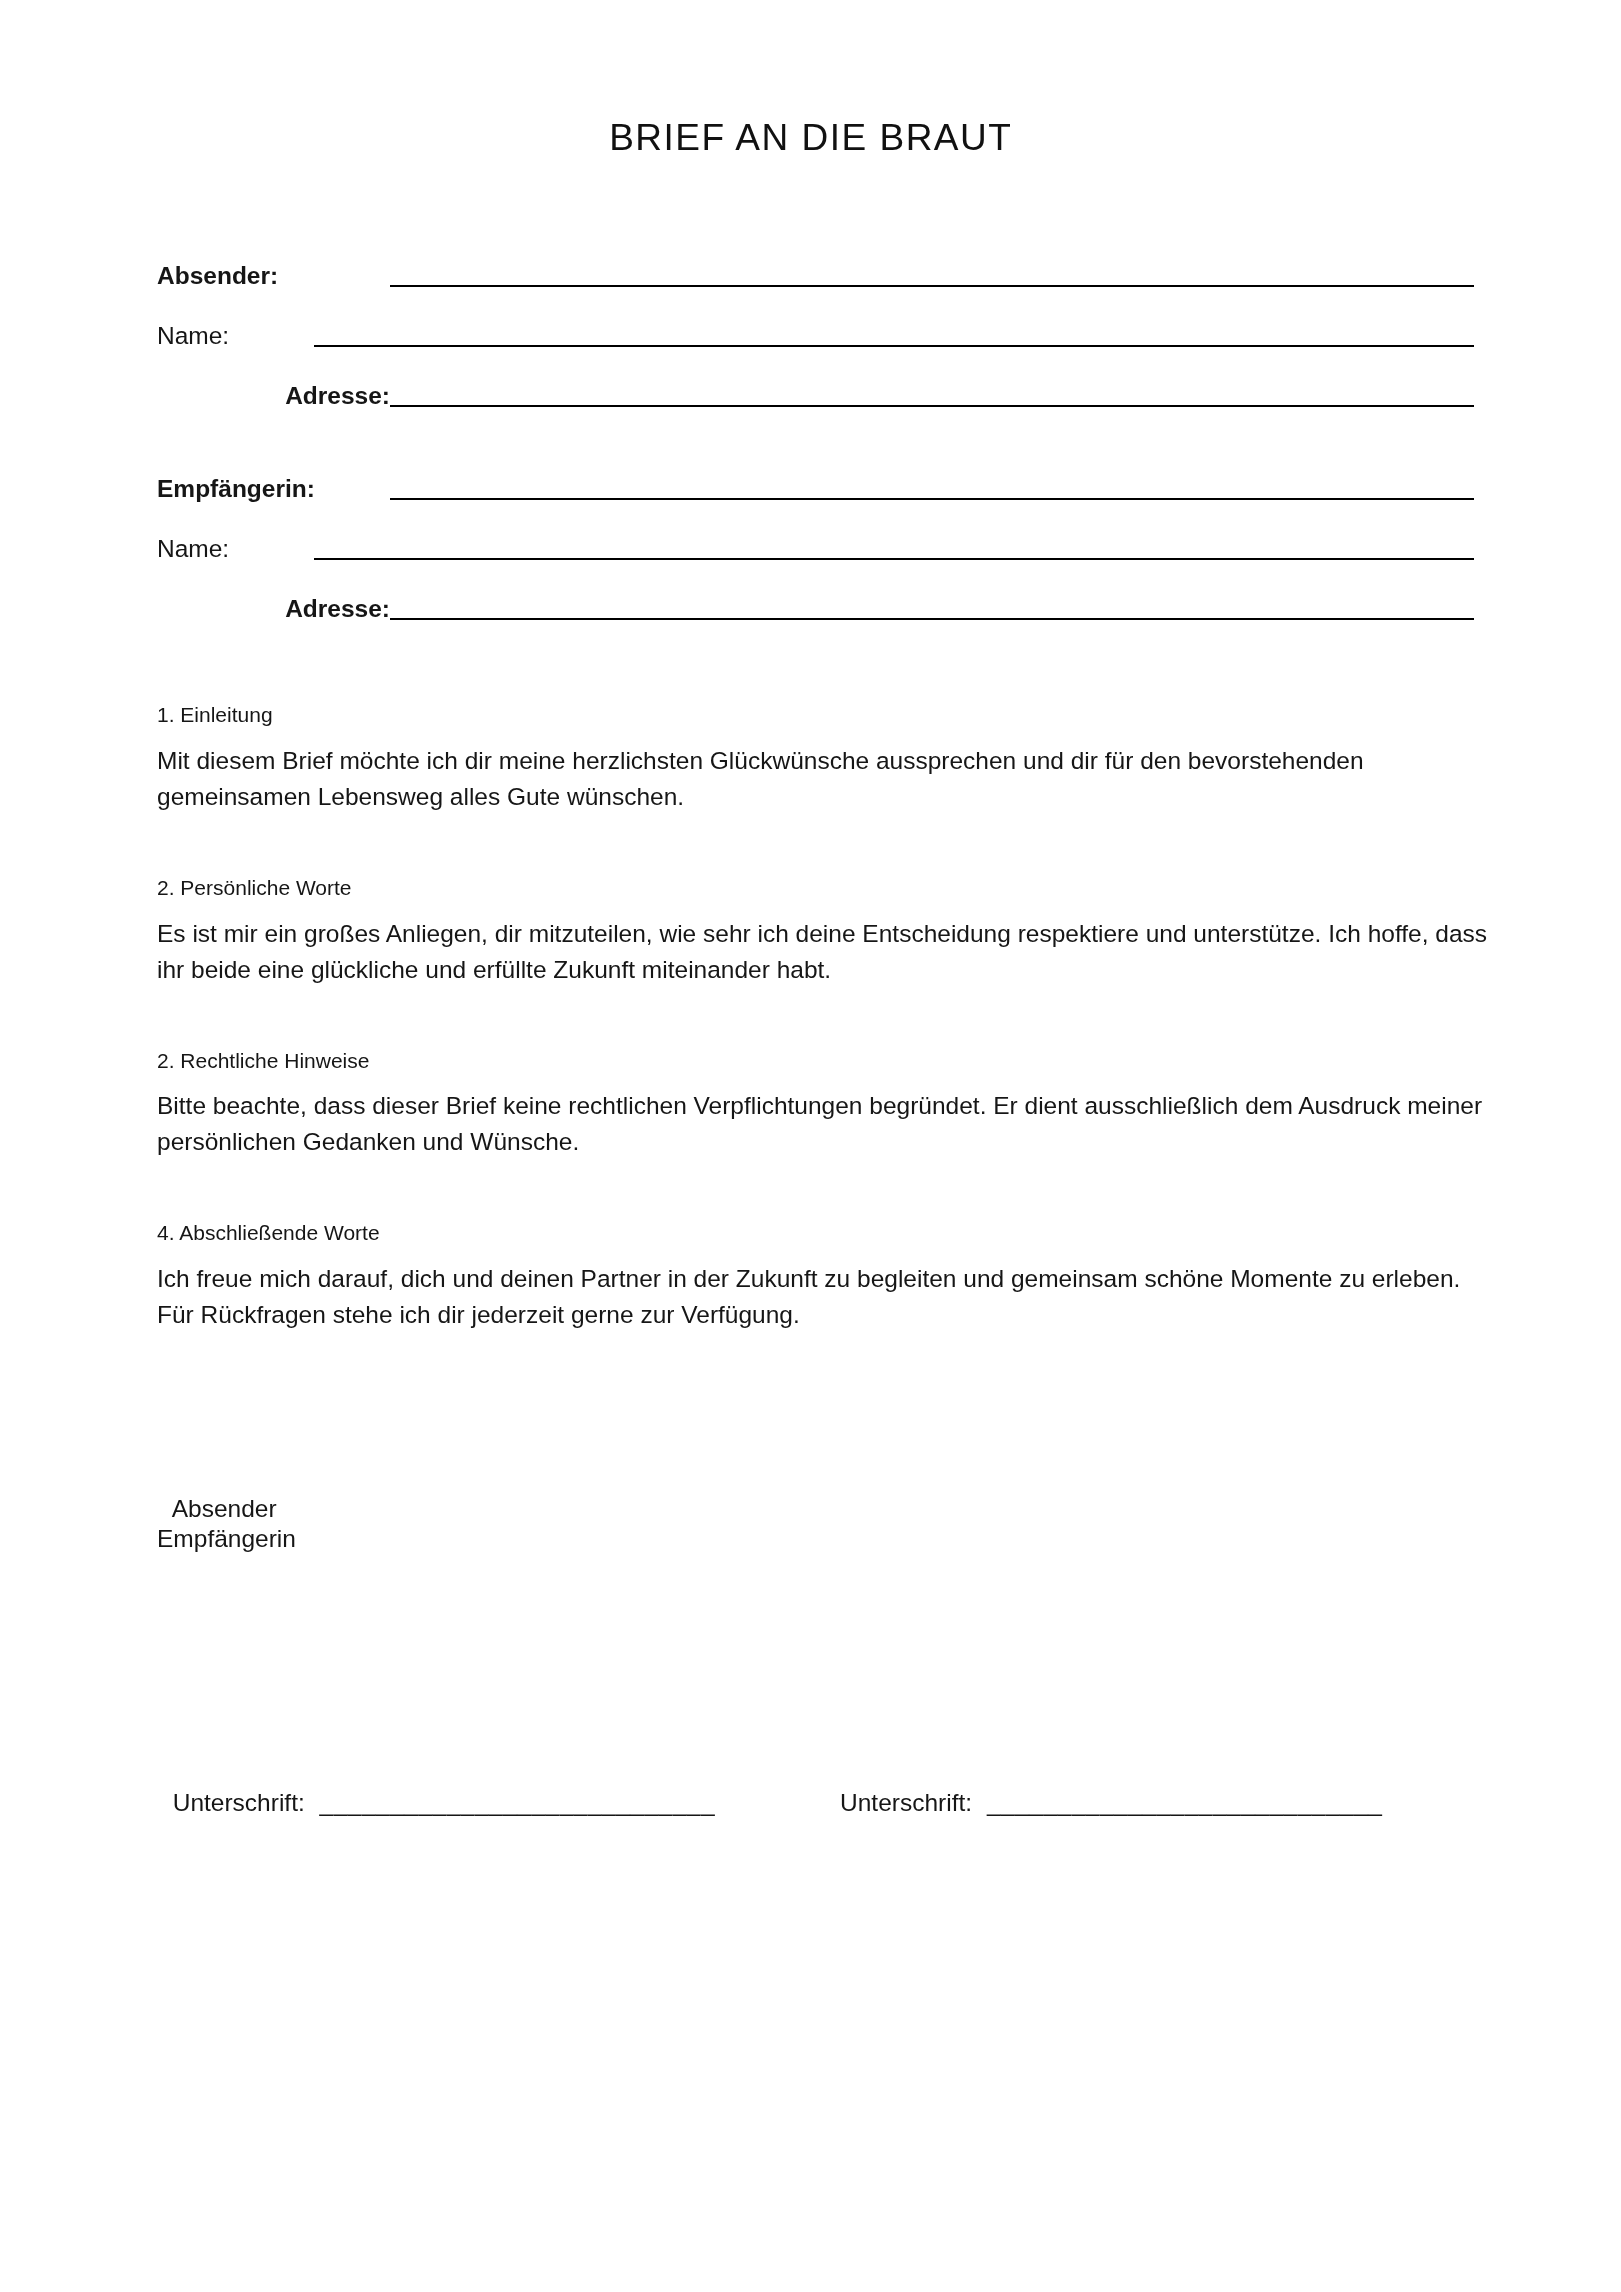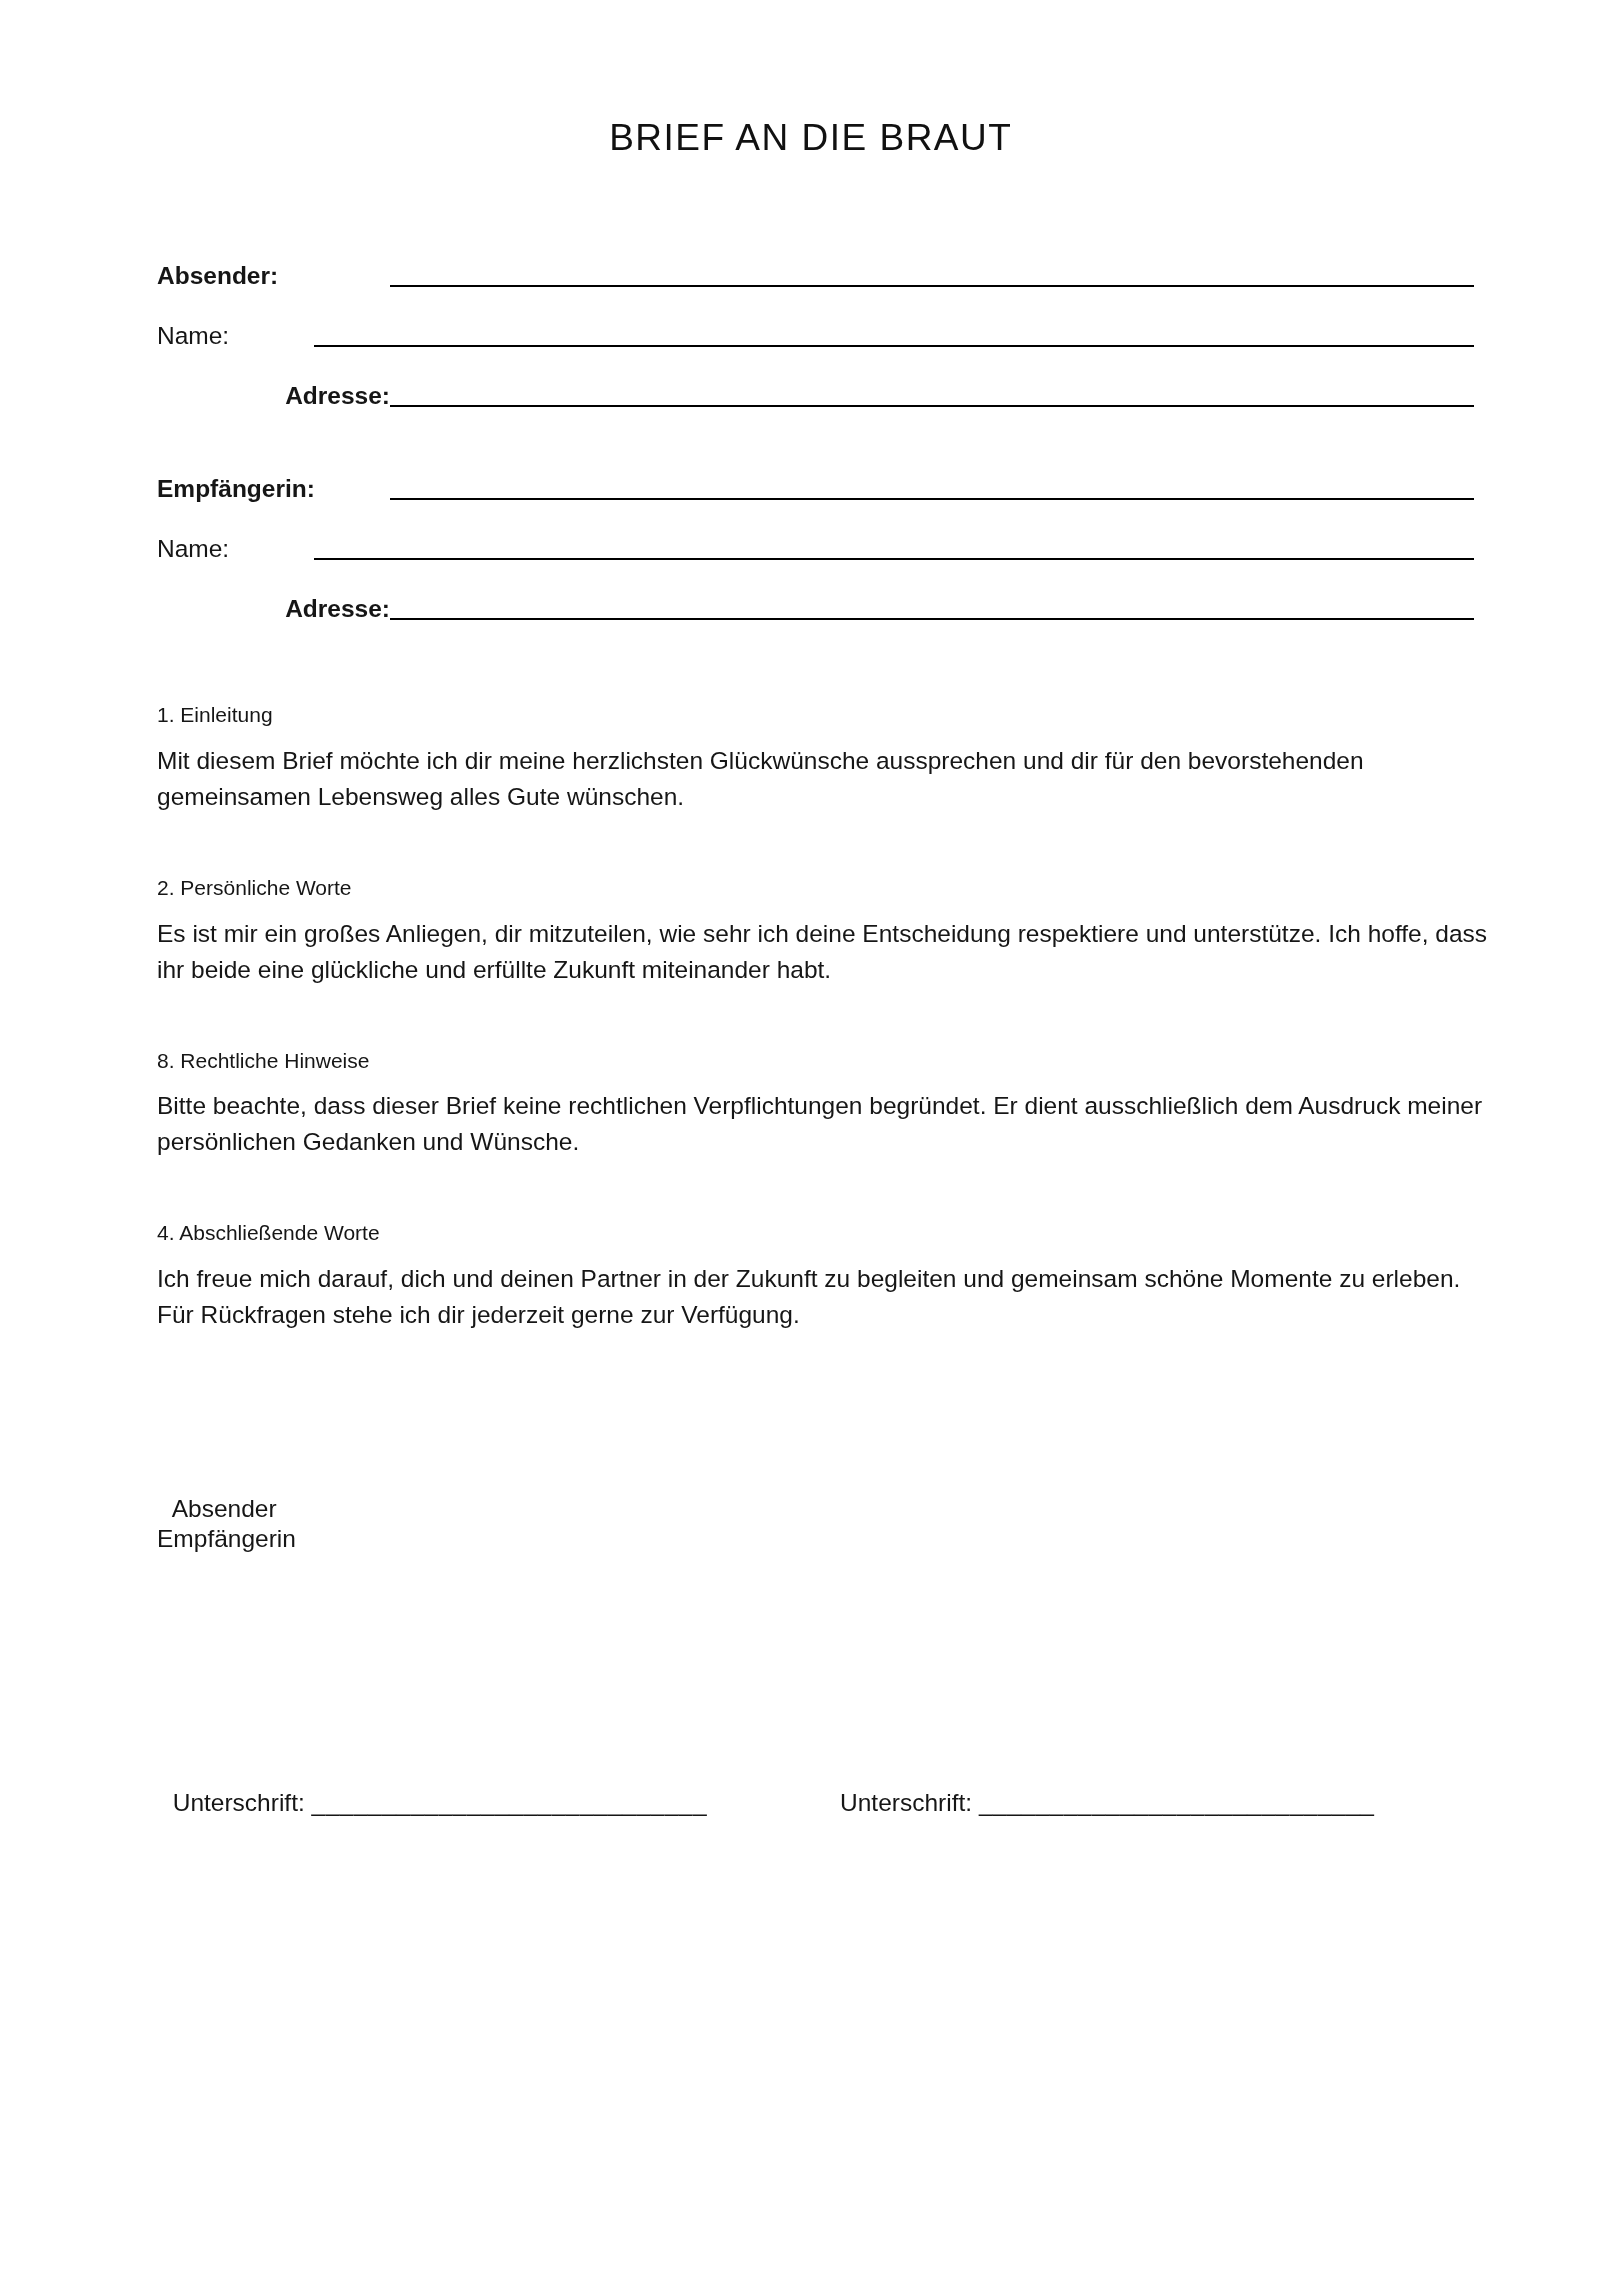--- a/index.html
+++ b/index.html
@@ -80,20 +80,21 @@
     line-height: 30px;
     white-space: nowrap;
   }
   .sig-line-row .col-left {
     box-sizing: border-box;
     width: 683px;
     padding-left: 15.7px;
   }
   .sig-underscores {
     letter-spacing: 0.5px;
+    margin-left: 8px;
   }
 </style>
 </head>
 <body>
 
 <div class="page">
 
   <h1 class="doc-title">BRIEF AN DIE BRAUT</h1>
 
   <div class="form-block-1">
@@ -129,21 +130,21 @@
   <div class="sections">
     <div class="section">
       <h2 class="section-heading">1. Einleitung</h2>
       <p class="section-body">Mit diesem Brief möchte ich dir meine herzlichsten Glückwünsche aussprechen und dir für den bevorstehenden gemeinsamen Lebensweg alles Gute wünschen.</p>
     </div>
     <div class="section">
       <h2 class="section-heading">2. Persönliche Worte</h2>
       <p class="section-body">Es ist mir ein großes Anliegen, dir mitzuteilen, wie sehr ich deine Entscheidung respektiere und unterstütze. Ich hoffe, dass ihr beide eine glückliche und erfüllte Zukunft miteinander habt.</p>
     </div>
     <div class="section">
-      <h2 class="section-heading">8. Rechtliche Hinweise</h2>
+      <h2 class="section-heading">2. Rechtliche Hinweise</h2>
       <p class="section-body">Bitte beachte, dass dieser Brief keine rechtlichen Verpflichtungen begründet. Er dient ausschließlich dem Ausdruck meiner persönlichen Gedanken und Wünsche.</p>
     </div>
     <div class="section">
       <h2 class="section-heading">4. Abschließende Worte</h2>
       <p class="section-body">Ich freue mich darauf, dich und deinen Partner in der Zukunft zu begleiten und gemeinsam schöne Momente zu erleben. Für Rückfragen stehe ich dir jederzeit gerne zur Verfügung.</p>
     </div>
   </div>
 
   <div class="sig-names-row">
     <div class="col-left">

